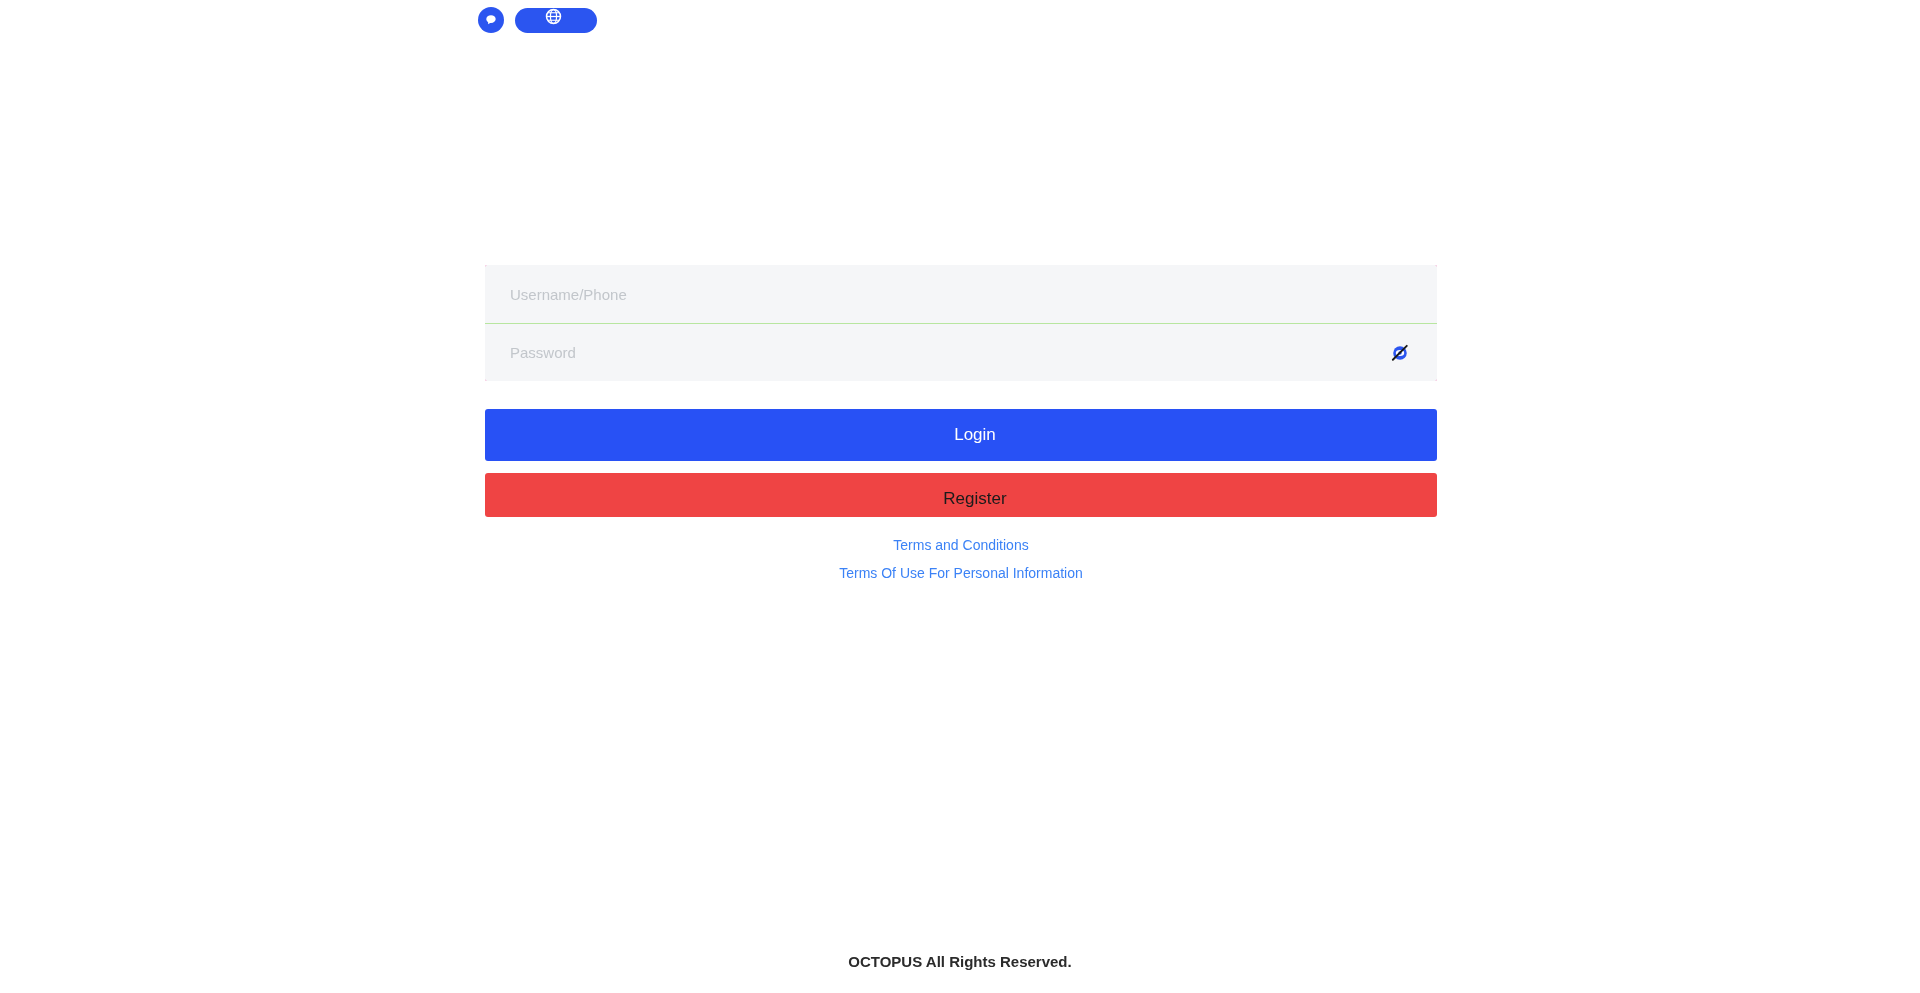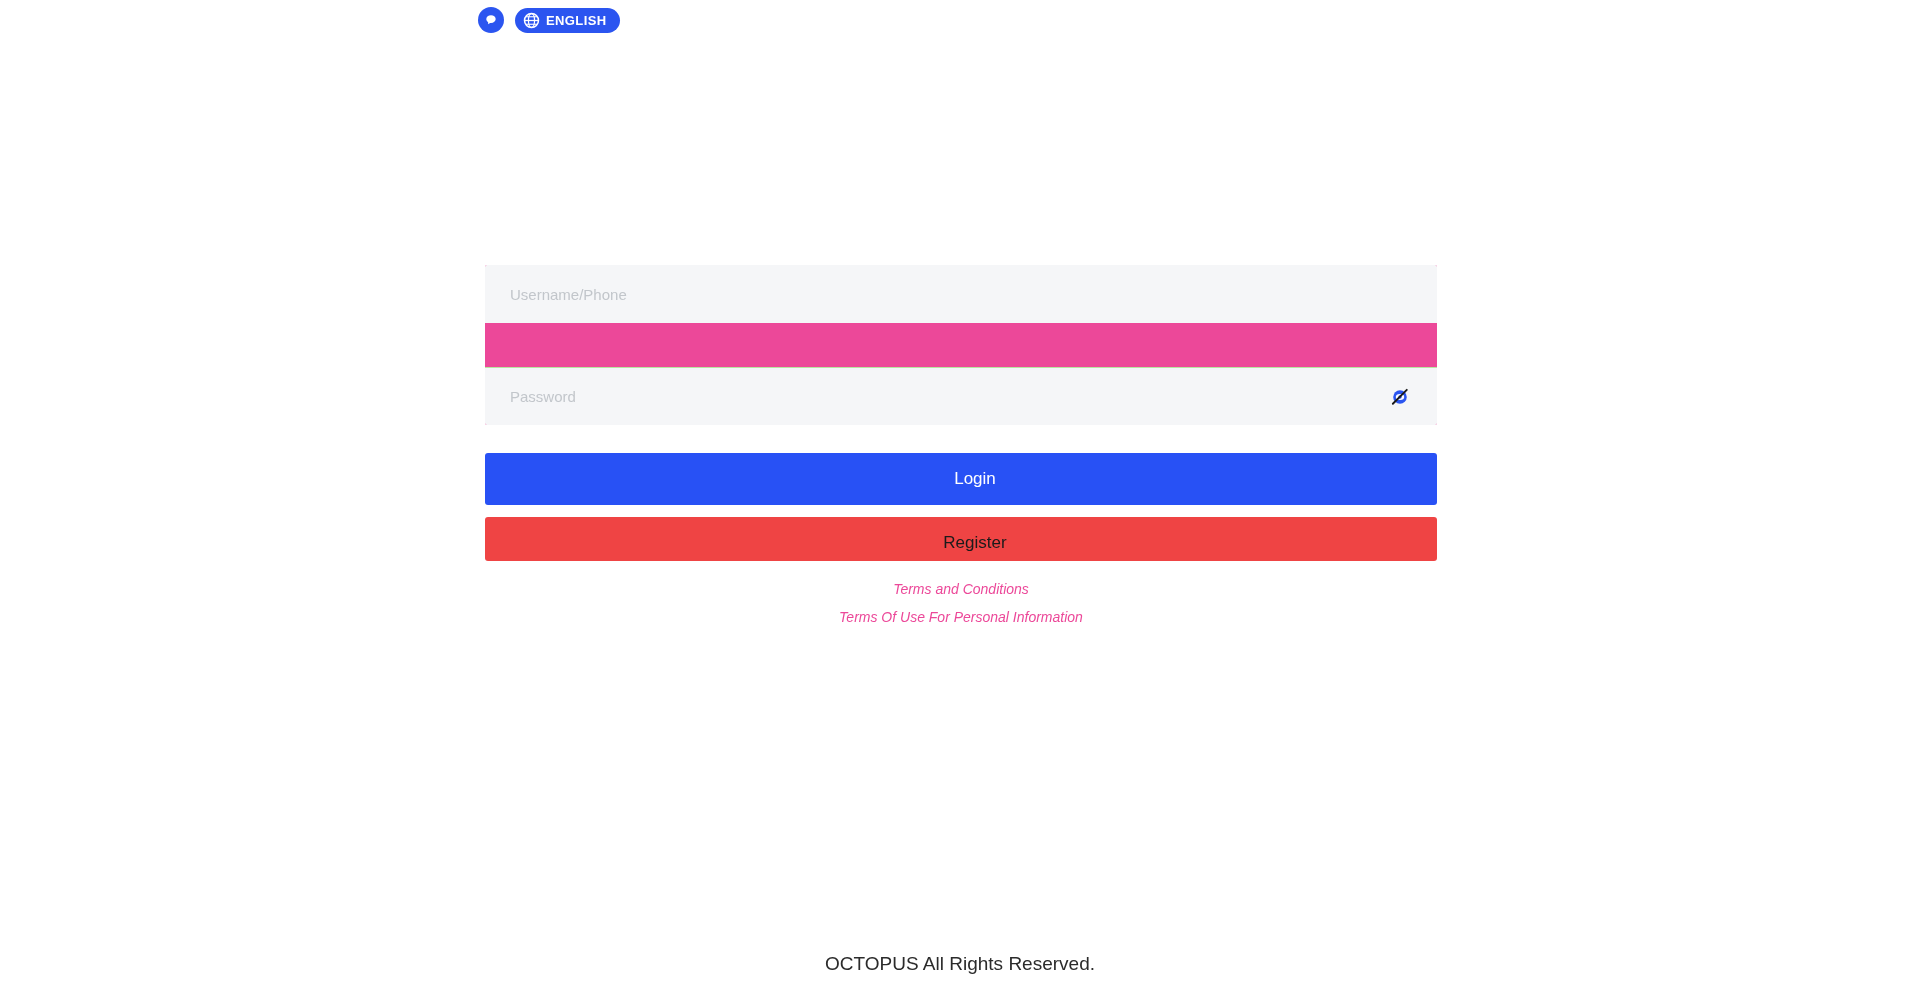--- a/index.html
+++ b/index.html
@@ -45,20 +45,21 @@
 
   .lang-pill {
     height: 25px;
     background: #2b55f0;
     border-radius: 13px;
     display: flex;
     align-items: center;
     gap: 6px;
     padding: 0 13px 0 8px;
     cursor: pointer;
+    flex-direction: column;
   }
   .globe-icon { width: 17px; height: 17px; display: block; flex: none; }
   .lang-label {
     color: #ffffff;
     font-size: 13px;
     font-weight: bold;
     letter-spacing: 0.4px;
     line-height: 1;
     white-space: nowrap;
   }
@@ -78,21 +79,21 @@
   }
 
   .field {
     position: relative;
     height: 58px;
     display: flex;
     align-items: center;
     padding: 0 20px 0 25px;
     background: #f5f6f8;
   }
-  .field + .field { border-top: 1px solid #b8e6a0; margin-top: 44px; }
+  .field + .field { border-top: 1px solid #b8e6a0; }
 
   .field input {
     flex: 1 1 auto;
     border: none;
     outline: none;
     background: transparent;
     font-family: "Liberation Sans", sans-serif;
     font-size: 15px;
     color: #333333;
     height: 100%;
@@ -141,39 +142,39 @@
     margin-top: 12px;
     background: #ef4444;
     color: #1b1b1b;
     line-height: 52px;
   }
 
   
   .links { margin-top: 14px; text-align: center; }
   .link-row {
     font-size: 14px;
-    color: #ec4899;
+    color: #3b82f6;
     line-height: 1;
     padding: 7px 0;
     cursor: pointer;
     display: block;
     text-decoration: none;
-    font-style: italic;
   }
   .link-row + .link-row { }
 
   
   .footer {
     position: absolute;
     left: 0;
     right: 0;
     top: 953px;
     text-align: center;
-    font-size: 19px;
+    font-size: 15px;
     color: #2b2b2b;
+    font-weight: bold;
   }
 </style>
 </head>
 <body>
 
 <div class="page">
 
   <div class="header-bar">
 
     <div class="chat-icon">

